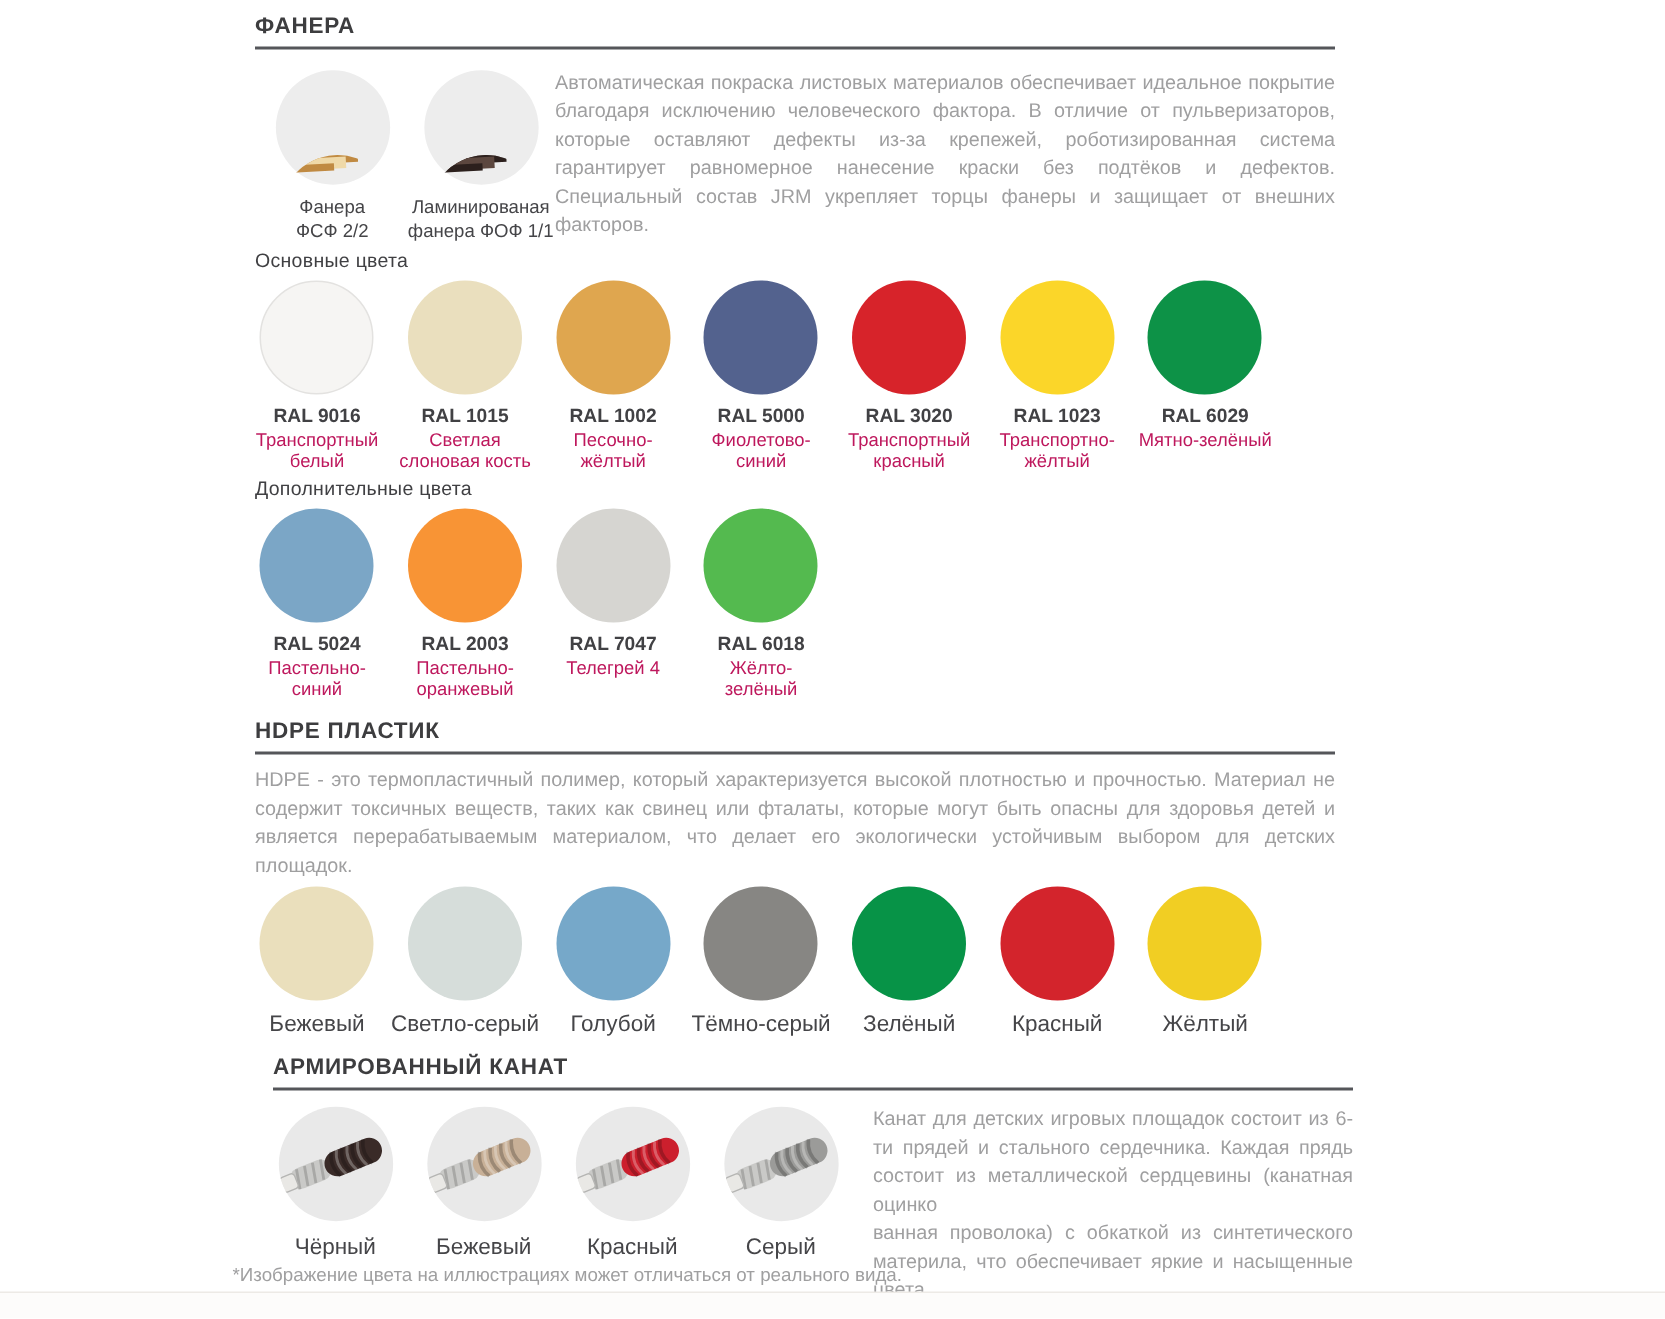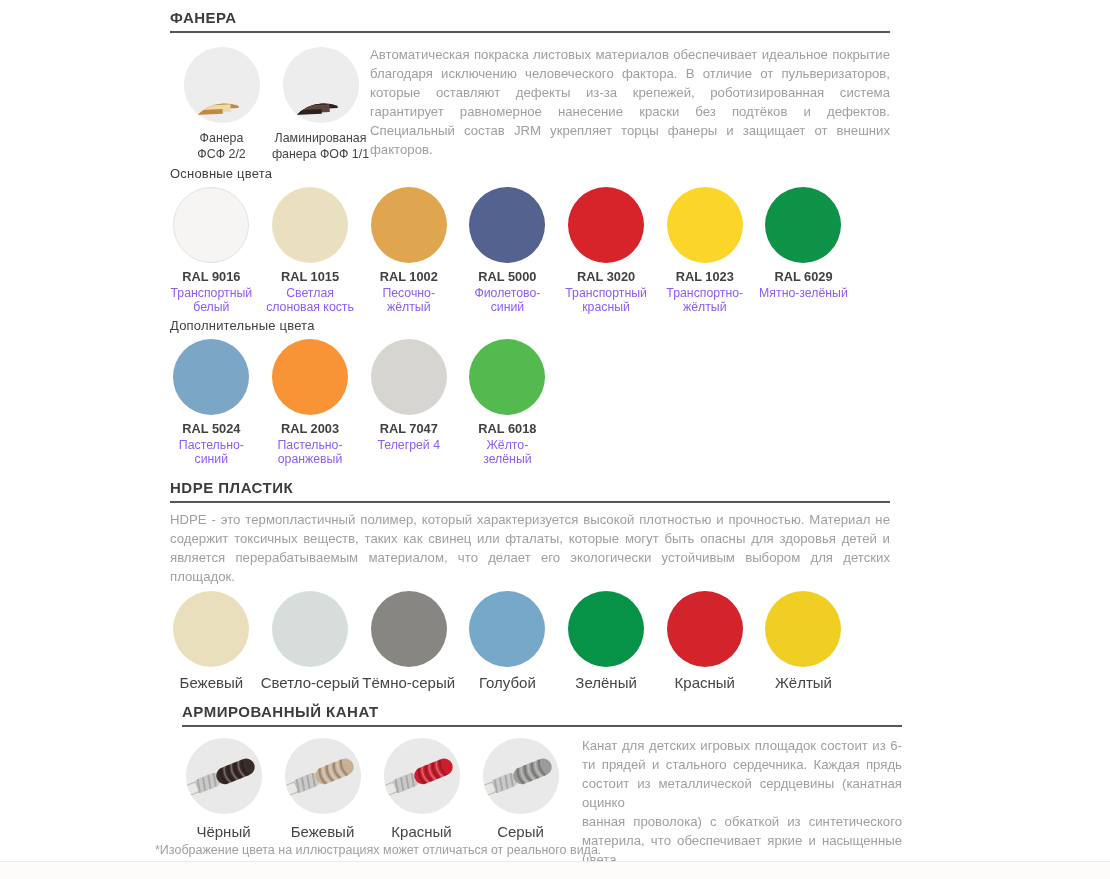--- a/index.html
+++ b/index.html
@@ -13,21 +13,21 @@
   .samples{display:flex;margin-left:2px;}
   .sample{width:99px;text-align:center;}
   .sample svg{width:80px;height:80px;display:block;margin:0 auto;}
   .sample-label{margin-top:6px;font-size:12.4px;line-height:15.5px;color:#454548;white-space:pre-line;}
   .plywood-top .para{width:520px;margin-left:auto;}
   .subheading{margin-top:4px;font-size:13px;line-height:16px;color:#404043;letter-spacing:.2px;}
   .swatch-row{display:flex;margin-left:-8px;margin-top:5px;}
   .swatch{width:98.7px;text-align:center;}
   .circle{width:76px;height:76px;border-radius:50%;margin:0 auto;box-sizing:border-box;}
   .code{margin-top:6px;font-weight:bold;font-size:12.8px;line-height:15px;color:#414144;}
-  .name{font-size:12.3px;line-height:14px;color:#8b5cf6;white-space:pre-line;margin-top:2px;}
+  .name{font-size:12.3px;line-height:14px;color:#be185d;white-space:pre-line;margin-top:2px;}
   .plain-name{font-size:15px;line-height:15px;color:#454548;margin-top:8px;}
   .hdpe-section{margin-top:12px;}
   .hdpe-section .para{margin-top:7px;width:720px;}
   .rope-section{margin-top:12px;margin-left:12px;}
   .rope-top{display:flex;margin-top:9px;width:720px;}
   .rope-samples{display:flex;margin-left:-8px;}
   .rope-sample{width:99px;text-align:center;}
   .rope-sample svg{width:80px;height:80px;display:block;margin:0 auto;}
   .rope-top .para{width:325px;margin-left:12px;white-space:pre-line;}
   .footnote{position:absolute;left:155px;top:843px;font-size:12.5px;color:#9f9fa0;}
@@ -162,26 +162,26 @@
     <div class="swatch-row" id="hdpe-colors">
         <div class="swatch">
     <div class="circle" style="background: rgb(234, 223, 188);"></div>
     <div class="plain-name">Бежевый</div>
   </div>
         <div class="swatch">
     <div class="circle" style="background: rgb(214, 221, 218);"></div>
     <div class="plain-name">Светло-серый</div>
   </div>
         <div class="swatch">
+    <div class="circle" style="background: rgb(118, 168, 201);"></div>
+    <div class="plain-name">Голубой</div>
+  </div>
+        <div class="swatch">
     <div class="circle" style="background: rgb(135, 134, 131);"></div>
     <div class="plain-name">Тёмно-серый</div>
-  </div>
-        <div class="swatch">
-    <div class="circle" style="background: rgb(118, 168, 201);"></div>
-    <div class="plain-name">Голубой</div>
   </div>
         <div class="swatch">
     <div class="circle" style="background: rgb(7, 147, 71);"></div>
     <div class="plain-name">Зелёный</div>
   </div>
         <div class="swatch">
     <div class="circle" style="background: rgb(211, 36, 44);"></div>
     <div class="plain-name">Красный</div>
   </div>
         <div class="swatch">

